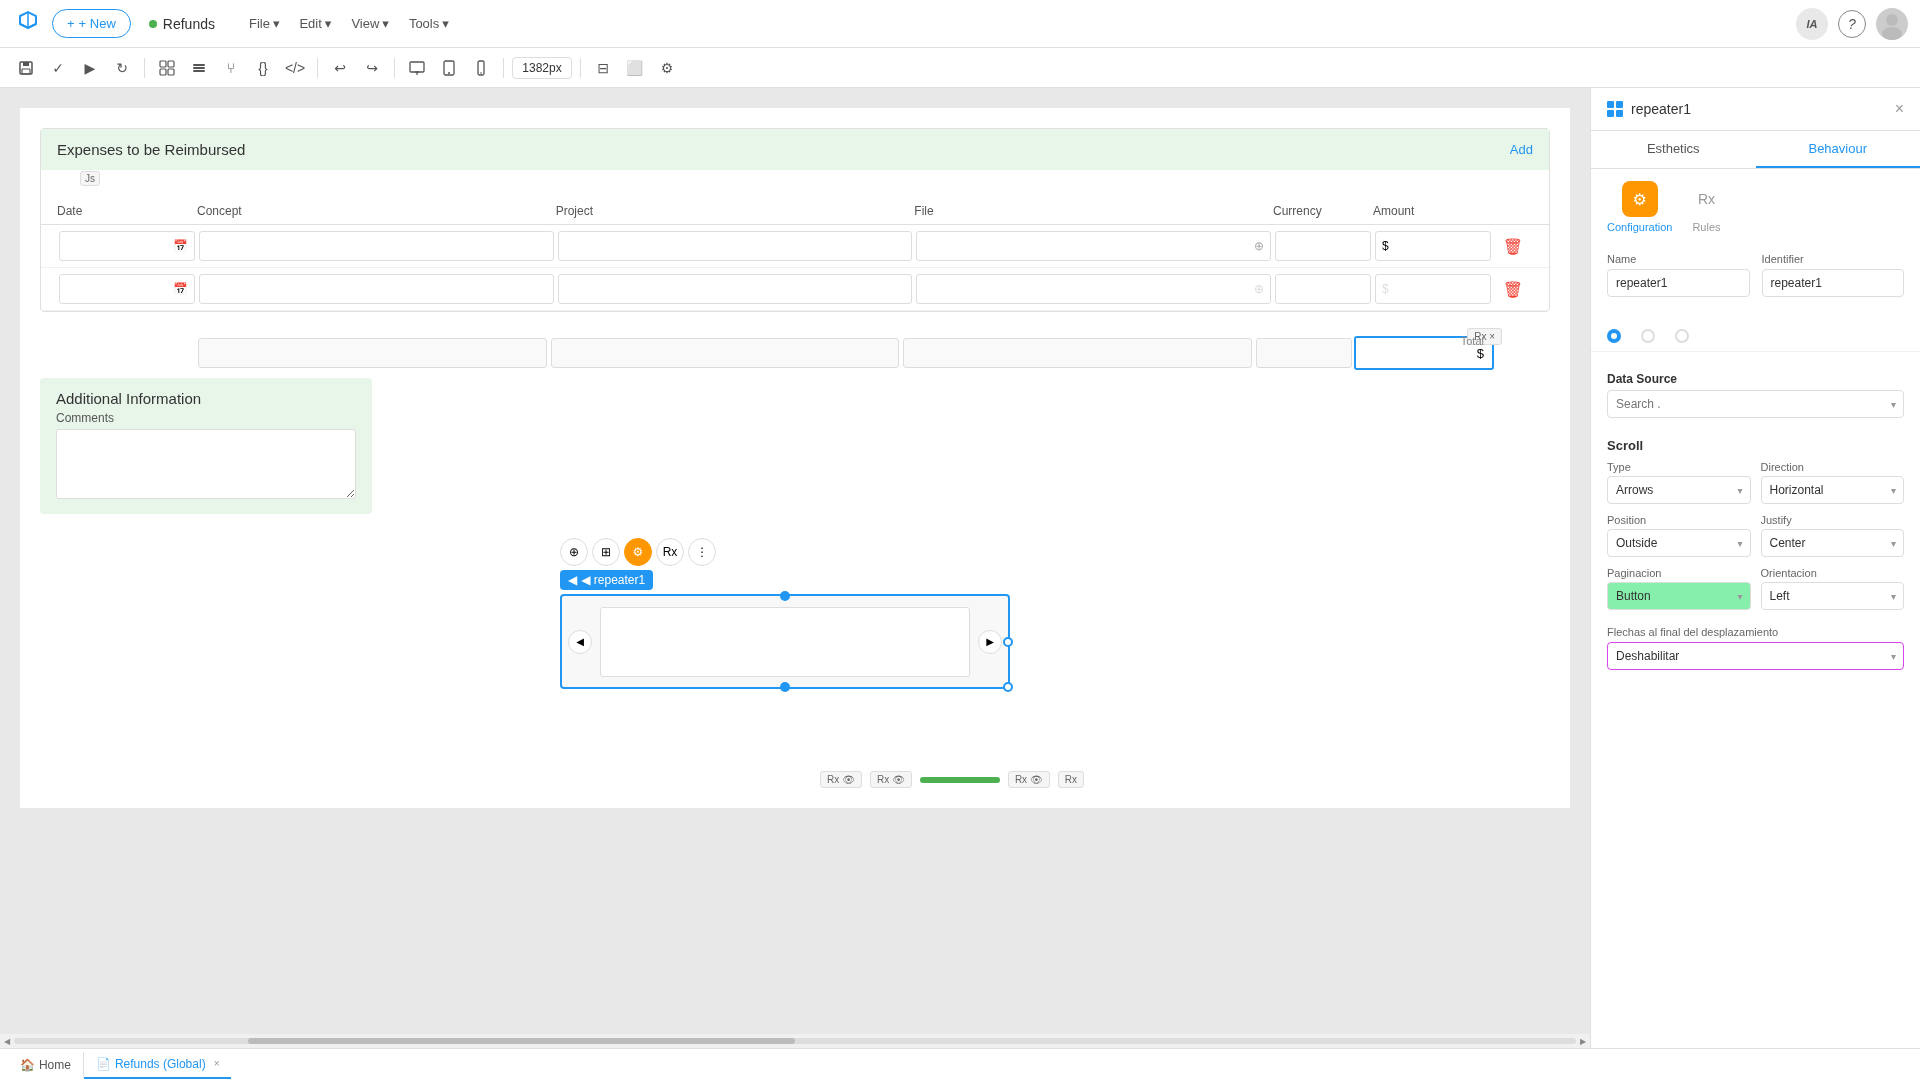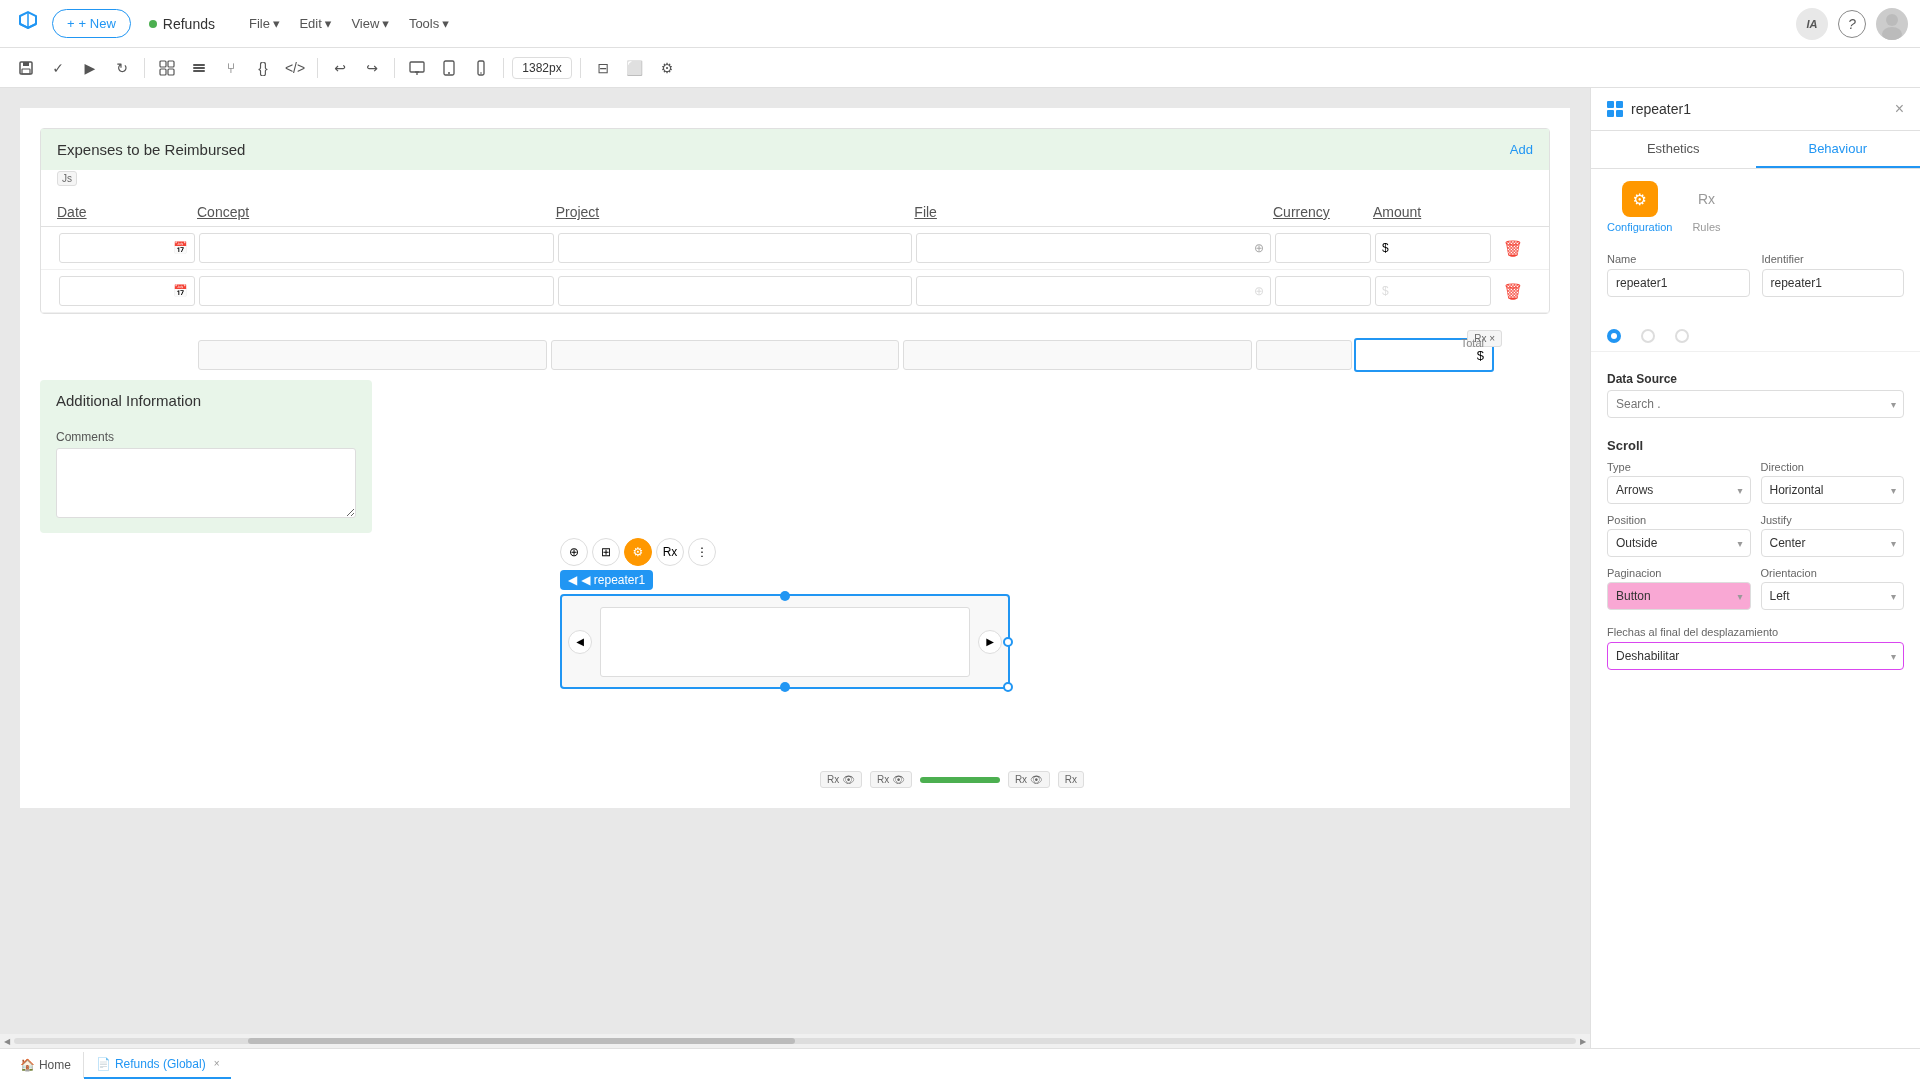--- a/index.html
+++ b/index.html
@@ -78,21 +78,21 @@
       position: relative;
     }
     .expenses-header {
       display: flex; justify-content: space-between; align-items: center;
       padding: 12px 16px; background: #e8f5e9;
     }
     .expenses-title { font-size: 15px; font-weight: 500; color: #333; }
     .add-btn { color: #2196F3; font-size: 13px; cursor: pointer; }
     .table-header {
       display: grid; grid-template-columns: 140px 1fr 1fr 1fr 100px 120px 40px;
-      padding: 6px 16px; border-bottom: 1px solid #e0e0e0; color: #555; font-size: 14px; text-decoration: underline;
+      padding: 6px 16px; border-bottom: 1px solid #e0e0e0; color: #555; font-size: 12px;
     }
     .table-row {
       display: grid; grid-template-columns: 140px 1fr 1fr 1fr 100px 120px 40px;
       padding: 4px 16px; border-bottom: 1px solid #f0f0f0; align-items: center;
     }
     .cell {
       border: 1px solid #ddd; border-radius: 3px; height: 30px; background: #fff;
       display: flex; align-items: center; padding: 0 6px; margin: 2px; font-size: 12px;
     }
     .cell-icon { color: #aaa; }
@@ -105,21 +105,21 @@
     .total-value {
       border: 2px solid #2196F3; border-radius: 3px; height: 34px; background: #fff;
       display: flex; align-items: center; padding: 0 8px; font-size: 13px; justify-content: flex-end;
     }
 
     
     .additional-section {
       background: #e8f5e9; border-radius: 4px; padding: 12px 16px; margin-bottom: 16px;
       display: inline-block; min-width: 240px;
     }
-    .additional-title { font-size: 15px; font-weight: 500; color: #333; margin-bottom: 21px; }
+    .additional-title { font-size: 15px; font-weight: 500; color: #333; margin-bottom: 4px; }
     .comments-label { font-size: 12px; color: #555; margin-bottom: 4px; }
     .comments-area {
       width: 300px; height: 70px; border: 1px solid #ddd; border-radius: 3px;
       resize: both; background: #fff; padding: 4px 6px; font-size: 12px;
     }
 
     
     .bottom-bar {
       position: fixed; bottom: 0; left: 0; right: 0; height: 32px;
       background: #fff; border-top: 1px solid #e0e0e0;
@@ -339,21 +339,21 @@
   <div class="canvas-area">
     <div class="canvas-content">
 
       
       <div class="expenses-section">
         <div class="expenses-header">
           <span class="expenses-title">Expenses to be Reimbursed</span>
           <span class="add-btn">Add</span>
         </div>
         <div style="position:relative; padding: 0 16px 8px;">
-          <span class="js-tag" style="position:static; display:inline-block; margin-bottom:4px;">Js</span>
+          <span class="js-tag" style="position:static; display:inline-block; margin-bottom:4px;margin-left:23px;">Js</span>
         </div>
 
         <div class="table-header">
           <span>Date</span>
           <span>Concept</span>
           <span>Project</span>
           <span>File</span>
           <span>Currency</span>
           <span>Amount</span>
           <span></span>
@@ -590,21 +590,21 @@
             <select style="width:100%;border:1px solid #ddd;border-radius:4px;padding:6px 24px 6px 8px;font-size:12px;color:#333;background:#fff;appearance:none;">
               <option>Center</option>
             </select>
             <span style="position:absolute;right:8px;top:50%;transform:translateY(-50%);color:#999;font-size:10px;pointer-events:none;">▾</span>
           </div>
         </div>
 
         <div>
           <div class="form-grid-label">Paginacion</div>
           <div style="position:relative;">
-            <select style="width:100%;border:1px solid #ddd;border-radius:4px;padding:6px 24px 6px 8px;font-size:12px;color:#333;background:#f9a8d4;appearance:none;">
+            <select style="width:100%;border:1px solid #ddd;border-radius:4px;padding:6px 24px 6px 8px;font-size:12px;color:#333;background:#86efac;appearance:none;">
               <option>Button</option>
             </select>
             <span style="position:absolute;right:8px;top:50%;transform:translateY(-50%);color:#999;font-size:10px;pointer-events:none;">▾</span>
           </div>
         </div>
 
         <div>
           <div class="form-grid-label">Orientacion</div>
           <div style="position:relative;">
             <select style="width:100%;border:1px solid #ddd;border-radius:4px;padding:6px 24px 6px 8px;font-size:12px;color:#333;background:#fff;appearance:none;">

